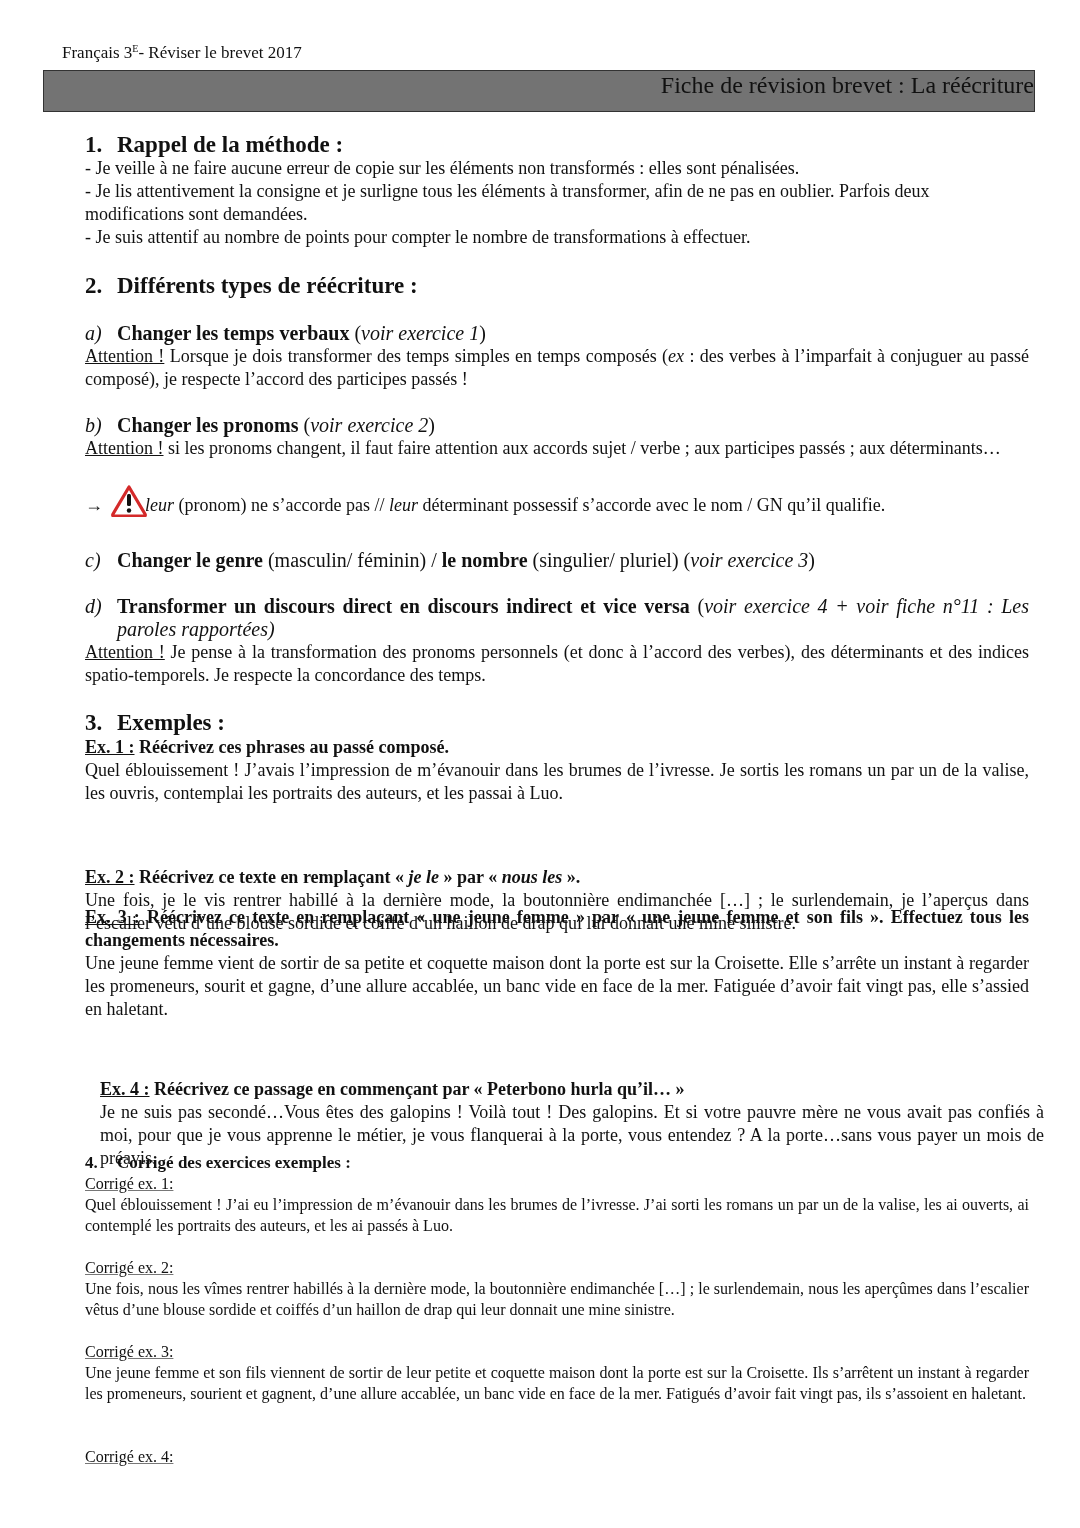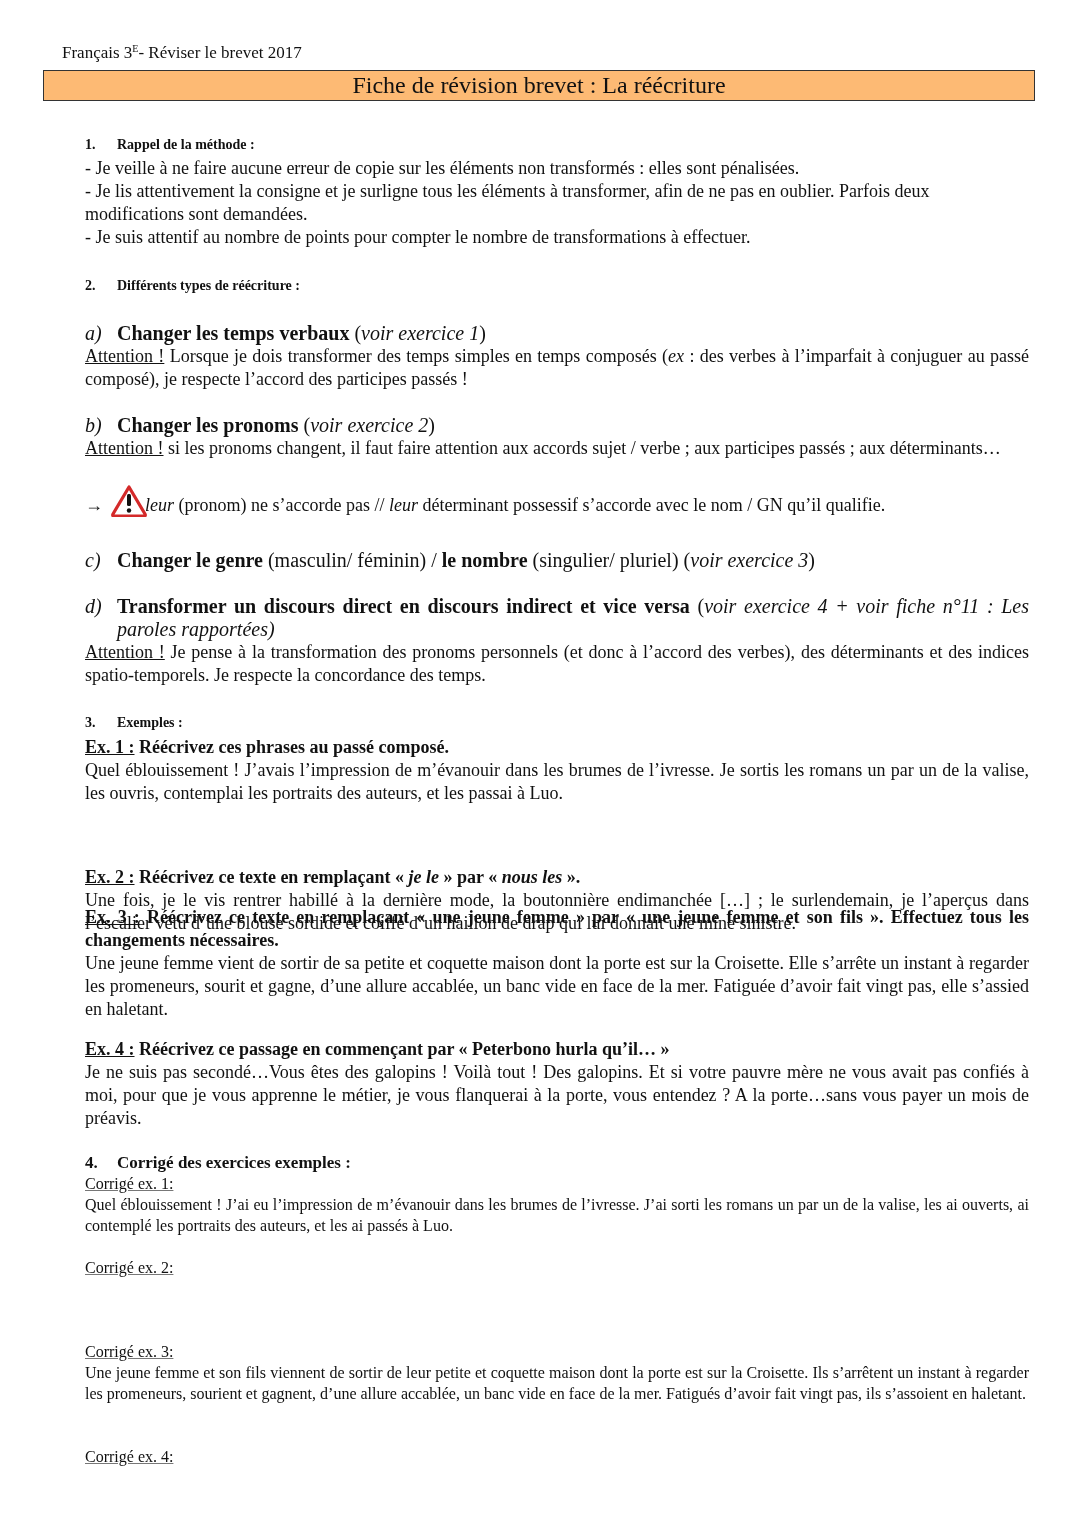--- a/index.html
+++ b/index.html
@@ -7,30 +7,30 @@
     width: 1080px; height: 1528px; position: relative; overflow: hidden;
     font-family: "Liberation Serif", "DejaVu Serif", serif;
     color: #111111;
   }
   .header-line {
     position: absolute; left: 62px; top: 39px;
     font-size: 17px; line-height: 20px;
   }
   .header-line sup { font-size: 10px; vertical-align: 6px; }
   .title-box {
-    position: absolute; left: 43px; top: 70px; width: 992px; height: 31px;
-    background: #fdba74; border: 1.5px solid #333;
+    position: absolute; left: 43px; top: 70px; width: 992px; height: 42px;
+    background: #737373; border: 1.5px solid #333;
     box-sizing: border-box;
-    text-align: center; font-size: 24px; line-height: 29px;
+    text-align: right; font-size: 24px; line-height: 29px;
   }
   .content {
     position: absolute; left: 85px; width: 944px;
     font-size: 18px; line-height: 23px;
   }
-  .h1 { font-weight: bold; font-size: 14px; line-height: 24px; }
+  .h1 { font-weight: bold; font-size: 23px; line-height: 24px; }
   .h1 .num { display: inline-block; width: 32px; }
   .sub { font-size: 20px; line-height: 23px; }
   .sub .letter { display: inline-block; width: 32px; font-style: italic; }
   .justify { text-align: justify; }
   .u { text-decoration: underline; }
   .b { font-weight: bold; }
   .i { font-style: italic; }
   .p { margin: 0; }
   .small { font-size: 16px; line-height: 21px; }
   .h1s { font-weight: bold; font-size: 17px; line-height: 20px; }
@@ -113,35 +113,36 @@
 <div class="content justify" style="top:866px;">
   <p class="p b"><span class="u">Ex. 2 :</span><span> Réécrivez ce texte en remplaçant « </span><span class="i">je le</span><span> » par « </span><span class="i">nous les</span><span> ».</span></p>
   <p class="p">Une fois, je le vis rentrer habillé à la dernière mode, la boutonnière endimanchée […] ; le surlendemain, je l’aperçus dans l’escalier vêtu d’une blouse sordide et coiffé d’un haillon de drap qui lui donnait une mine sinistre.</p>
 </div>
 
 <div class="content justify" style="top:906px;">
   <p class="p b"><span class="u">Ex. 3 :</span><span> Réécrivez ce texte en remplaçant « une jeune femme » par « une jeune femme et son fils ». Effectuez tous les changements nécessaires.</span></p>
   <p class="p">Une jeune femme vient de sortir de sa petite et coquette maison dont la porte est sur la Croisette. Elle s’arrête un instant à regarder les promeneurs, sourit et gagne, d’une allure accablée, un banc vide en face de la mer. Fatiguée d’avoir fait vingt pas, elle s’assied en haletant.</p>
 </div>
 
-<div class="content justify" style="top:1038px;">
+<div class="content justify" style="top:1078px;margin-left:15px;">
   <p class="p b"><span class="u">Ex. 4 :</span><span> Réécrivez ce passage en commençant par « Peterbono hurla qu’il… »</span></p>
   <p class="p">Je ne suis pas secondé…Vous êtes des galopins ! Voilà tout ! Des galopins. Et si votre pauvre mère ne vous avait pas confiés à moi, pour que je vous apprenne le métier, je vous flanquerai à la porte, vous entendez ? A la porte…sans vous payer un mois de préavis.</p>
 </div>
 
 <div class="content small justify" style="top:1153px;">
   <div class="h1s">
     <span class="num">4.</span><span>Corrigé des exercices exemples :</span>
   </div>
   <p class="p corr-label">Corrigé ex. 1:</p>
   <p class="p">Quel éblouissement ! J’ai eu l’impression de m’évanouir dans les brumes de l’ivresse. J’ai sorti les romans un par un de la valise, les ai ouverts, ai contemplé les portraits des auteurs, et les ai passés à Luo.</p>
 </div>
 
 <div class="content small justify" style="top:1257px;">
   <p class="p corr-label">Corrigé ex. 2:</p>
+  <p class="p">Une fois, nous les vîmes rentrer habillés à la dernière mode, la boutonnière endimanchée […] ; le surlendemain, nous les aperçûmes dans l’escalier vêtus d’une blouse sordide et coiffés d’un haillon de drap qui leur donnait une mine sinistre.</p>
 </div>
 
 <div class="content small justify" style="top:1341px;">
   <p class="p corr-label">Corrigé ex. 3:</p>
   <p class="p">Une jeune femme et son fils viennent de sortir de leur petite et coquette maison dont la porte est sur la Croisette. Ils s’arrêtent un instant à regarder les promeneurs, sourient et gagnent, d’une allure accablée, un banc vide en face de la mer. Fatigués d’avoir fait vingt pas, ils s’assoient en haletant.</p>
 </div>
 
 <div class="content small" style="top:1446px;">
   <p class="p corr-label">Corrigé ex. 4:</p>
 </div>

